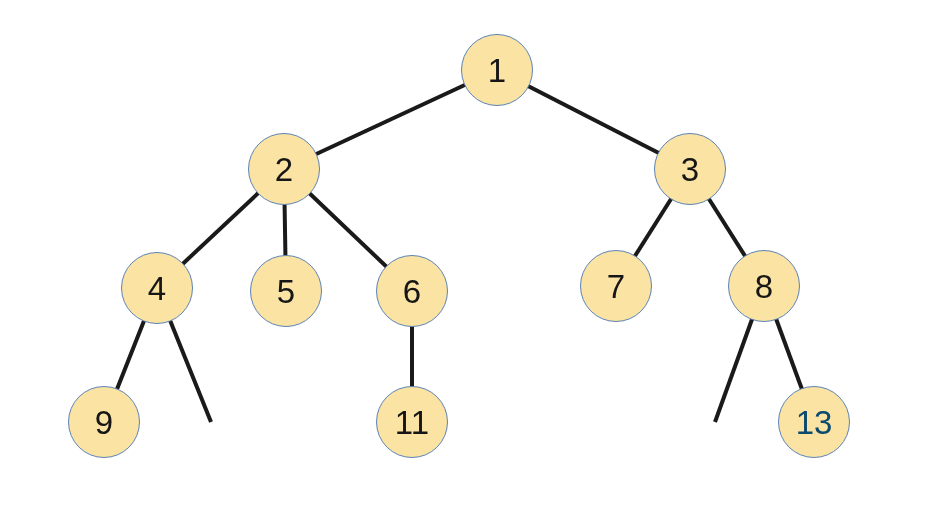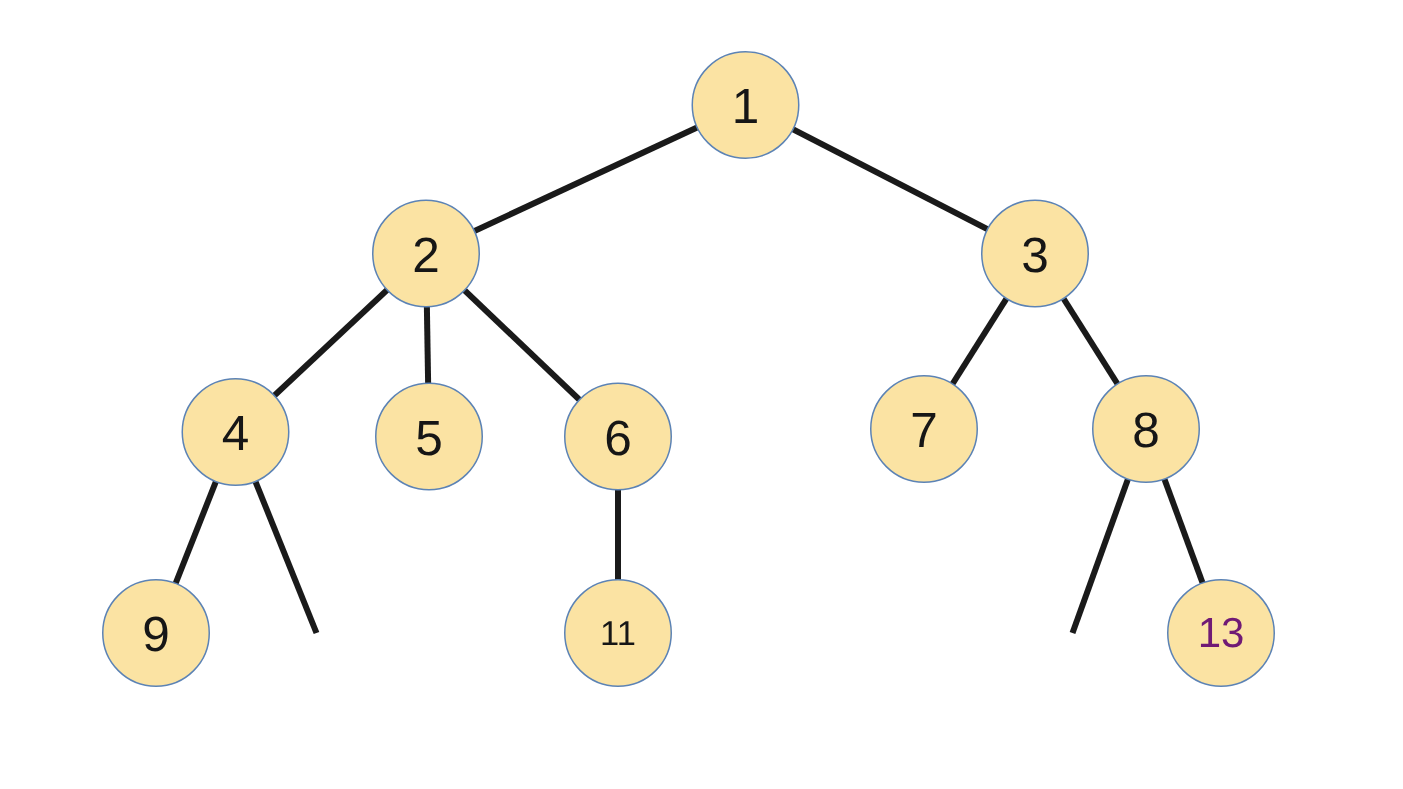--- a/index.html
+++ b/index.html
@@ -82,19 +82,19 @@
       <div class="tree-node" style="left: 580px; top: 250px; width: 72px; height: 72px; background: rgb(251, 227, 163); border: 1.3px solid rgb(92, 131, 181);">
         <span style="color: rgb(22, 22, 22); font-size: 33px;">7</span>
       </div>
       <div class="tree-node" style="left: 728px; top: 250px; width: 72px; height: 72px; background: rgb(251, 227, 163); border: 1.3px solid rgb(92, 131, 181);">
         <span style="color: rgb(22, 22, 22); font-size: 33px;">8</span>
       </div>
       <div class="tree-node" style="left: 68px; top: 386px; width: 72px; height: 72px; background: rgb(251, 227, 163); border: 1.3px solid rgb(92, 131, 181);">
         <span style="color: rgb(22, 22, 22); font-size: 33px;">9</span>
       </div>
       <div class="tree-node" style="left: 376px; top: 386px; width: 72px; height: 72px; background: rgb(251, 227, 163); border: 1.3px solid rgb(92, 131, 181);">
-        <span style="color: rgb(22, 22, 22); font-size: 23px;">11</span>
+        <span style="color: rgb(22, 22, 22); font-size: 33px;">11</span>
       </div>
       <div class="tree-node" style="left: 778px; top: 386px; width: 72px; height: 72px; background: rgb(251, 227, 163); border: 1.3px solid rgb(92, 131, 181);">
-        <span style="color: #701a75; font-size: 28px;">13</span>
+        <span style="color: #0c4a6e; font-size: 33px;">13</span>
       </div>
     </div>
 </div>
 
 </body></html>

